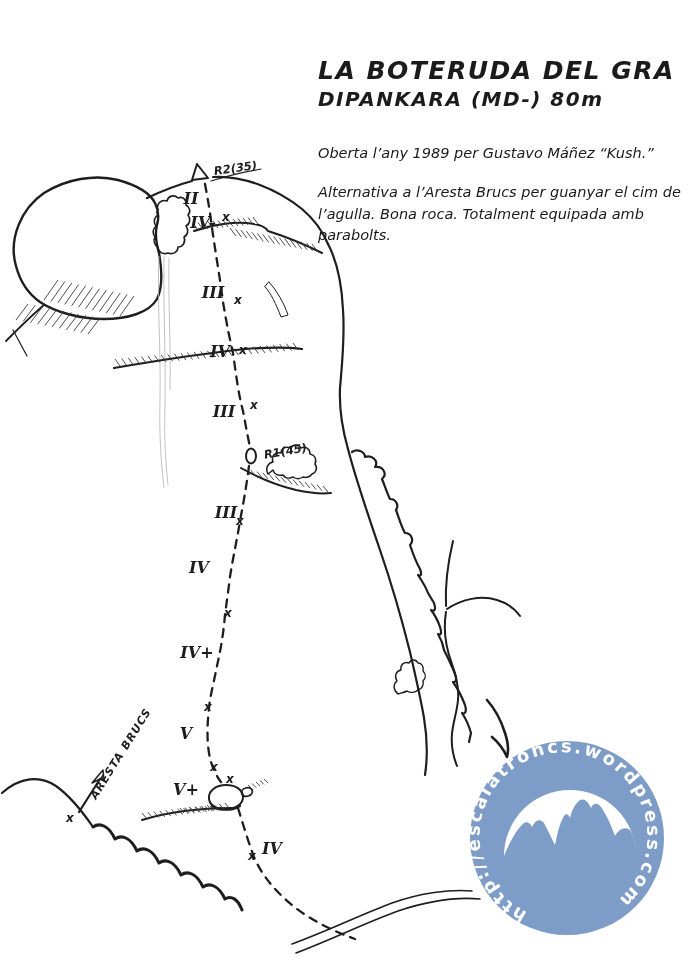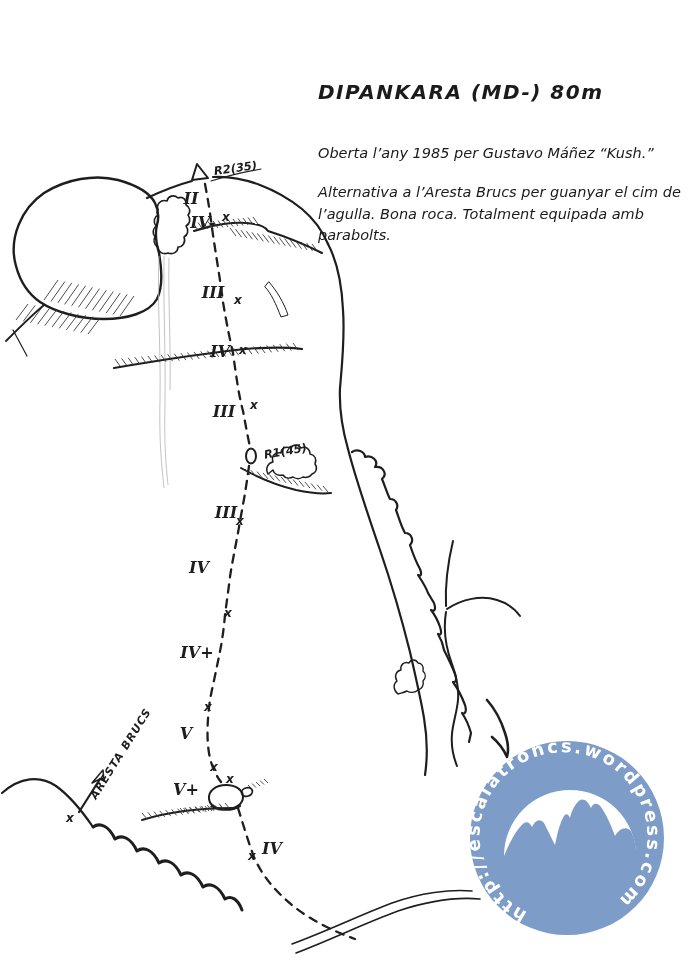--- a/index.html
+++ b/index.html
@@ -1,42 +1,43 @@
 <!DOCTYPE html>
 <html><head>
 <meta charset="utf-8">
 <style>
   html,body{margin:0;padding:0;}
   body{width:700px;height:964px;position:relative;background:#ffffff;
        font-family:"DejaVu Sans",sans-serif;color:#1b1b1b;overflow:hidden;}
   .abs{position:absolute;}
   #header{left:318px;top:56px;width:376px;}
   #page-title{font-size:25px;font-style:italic;font-weight:700;letter-spacing:1.5px;white-space:nowrap;}
-  #route-subtitle{margin-top:24px;font-size:20px;font-style:italic;font-weight:700;letter-spacing:1.5px;white-space:nowrap;}
+  #route-subtitle{margin-top:2px;font-size:20px;font-style:italic;font-weight:700;letter-spacing:1.5px;white-space:nowrap;}
   #info{left:318px;top:143px;width:380px;font-size:14.5px;font-style:italic;line-height:1.5;}
   #info p{margin:0 0 17px 0;}
   svg text{user-select:none;}
   .grade{font-family:"DejaVu Serif",serif;font-style:italic;font-size:16px;font-weight:600;fill:#1d1d1d;}
   .bolt{font-family:"DejaVu Sans",sans-serif;font-style:italic;font-weight:bold;font-size:12px;fill:#1d1d1d;}
   .rlabel{font-family:"DejaVu Sans",sans-serif;font-style:italic;font-weight:600;font-size:11.5px;fill:#1d1d1d;}
   .aresta{font-family:"DejaVu Sans",sans-serif;font-style:italic;font-weight:700;font-size:11px;fill:#1d1d1d;letter-spacing:1px;}
   .wmtext{font-family:"DejaVu Sans",sans-serif;font-weight:bold;font-size:18px;letter-spacing:2.4px;fill:#ffffff;}
   .ink{stroke:#1e1e1e;fill:none;stroke-linecap:round;stroke-linejoin:round;}
   .hatch{stroke:#3a3a3a;stroke-width:0.9;fill:none;}
   .streak{stroke:#b3b3b3;stroke-width:0.8;fill:none;}
 </style>
 </head>
 <body>
 
 <div id="header" class="abs">
+  <div id="page-title">LA BOTERUDA DEL GRA</div>
   <div id="route-subtitle">DIPANKARA (MD-) 80m</div>
 </div>
 
 <div id="info" class="abs">
-  <p>Oberta l’any 1985 per Gustavo Máñez “Kush.”</p>
+  <p>Oberta l’any 1989 per Gustavo Máñez “Kush.”</p>
   <p>Alternativa a l’Aresta Brucs per guanyar el cim de l’agulla. Bona roca. Totalment equipada amb parabolts.</p>
 </div>
 
 <svg class="abs" style="left:0;top:0" width="700" height="964" viewBox="0 0 700 964">
 
   <g>
     <path class="ink" stroke-width="2.4" d="M16 266 C8 238,22 208,44 193 C66 179,95 174,118 180 C136 185,150 193,155 203
          C159 211,159 218,157 225 C155 233,156 243,159 253 C162 270,163 287,157 299
          C149 313,127 319,104 319 C80 319,55 312,40 302 C27 293,20 281,16 266 Z"></path>
     <path class="hatch" d="M44.0 300.0 l14 -20 M50.9 301.5 l14 -20 M57.8 302.9 l14 -20 M64.7 304.4 l14 -20 M71.6 305.8 l14 -20 M78.5 307.3 l14 -20 M85.5 308.7 l14 -20 M92.4 310.2 l14 -20 M99.3 311.6 l14 -20 M106.2 313.1 l14 -20 M113.1 314.5 l14 -20 M120.0 316.0 l14 -20 "></path>

